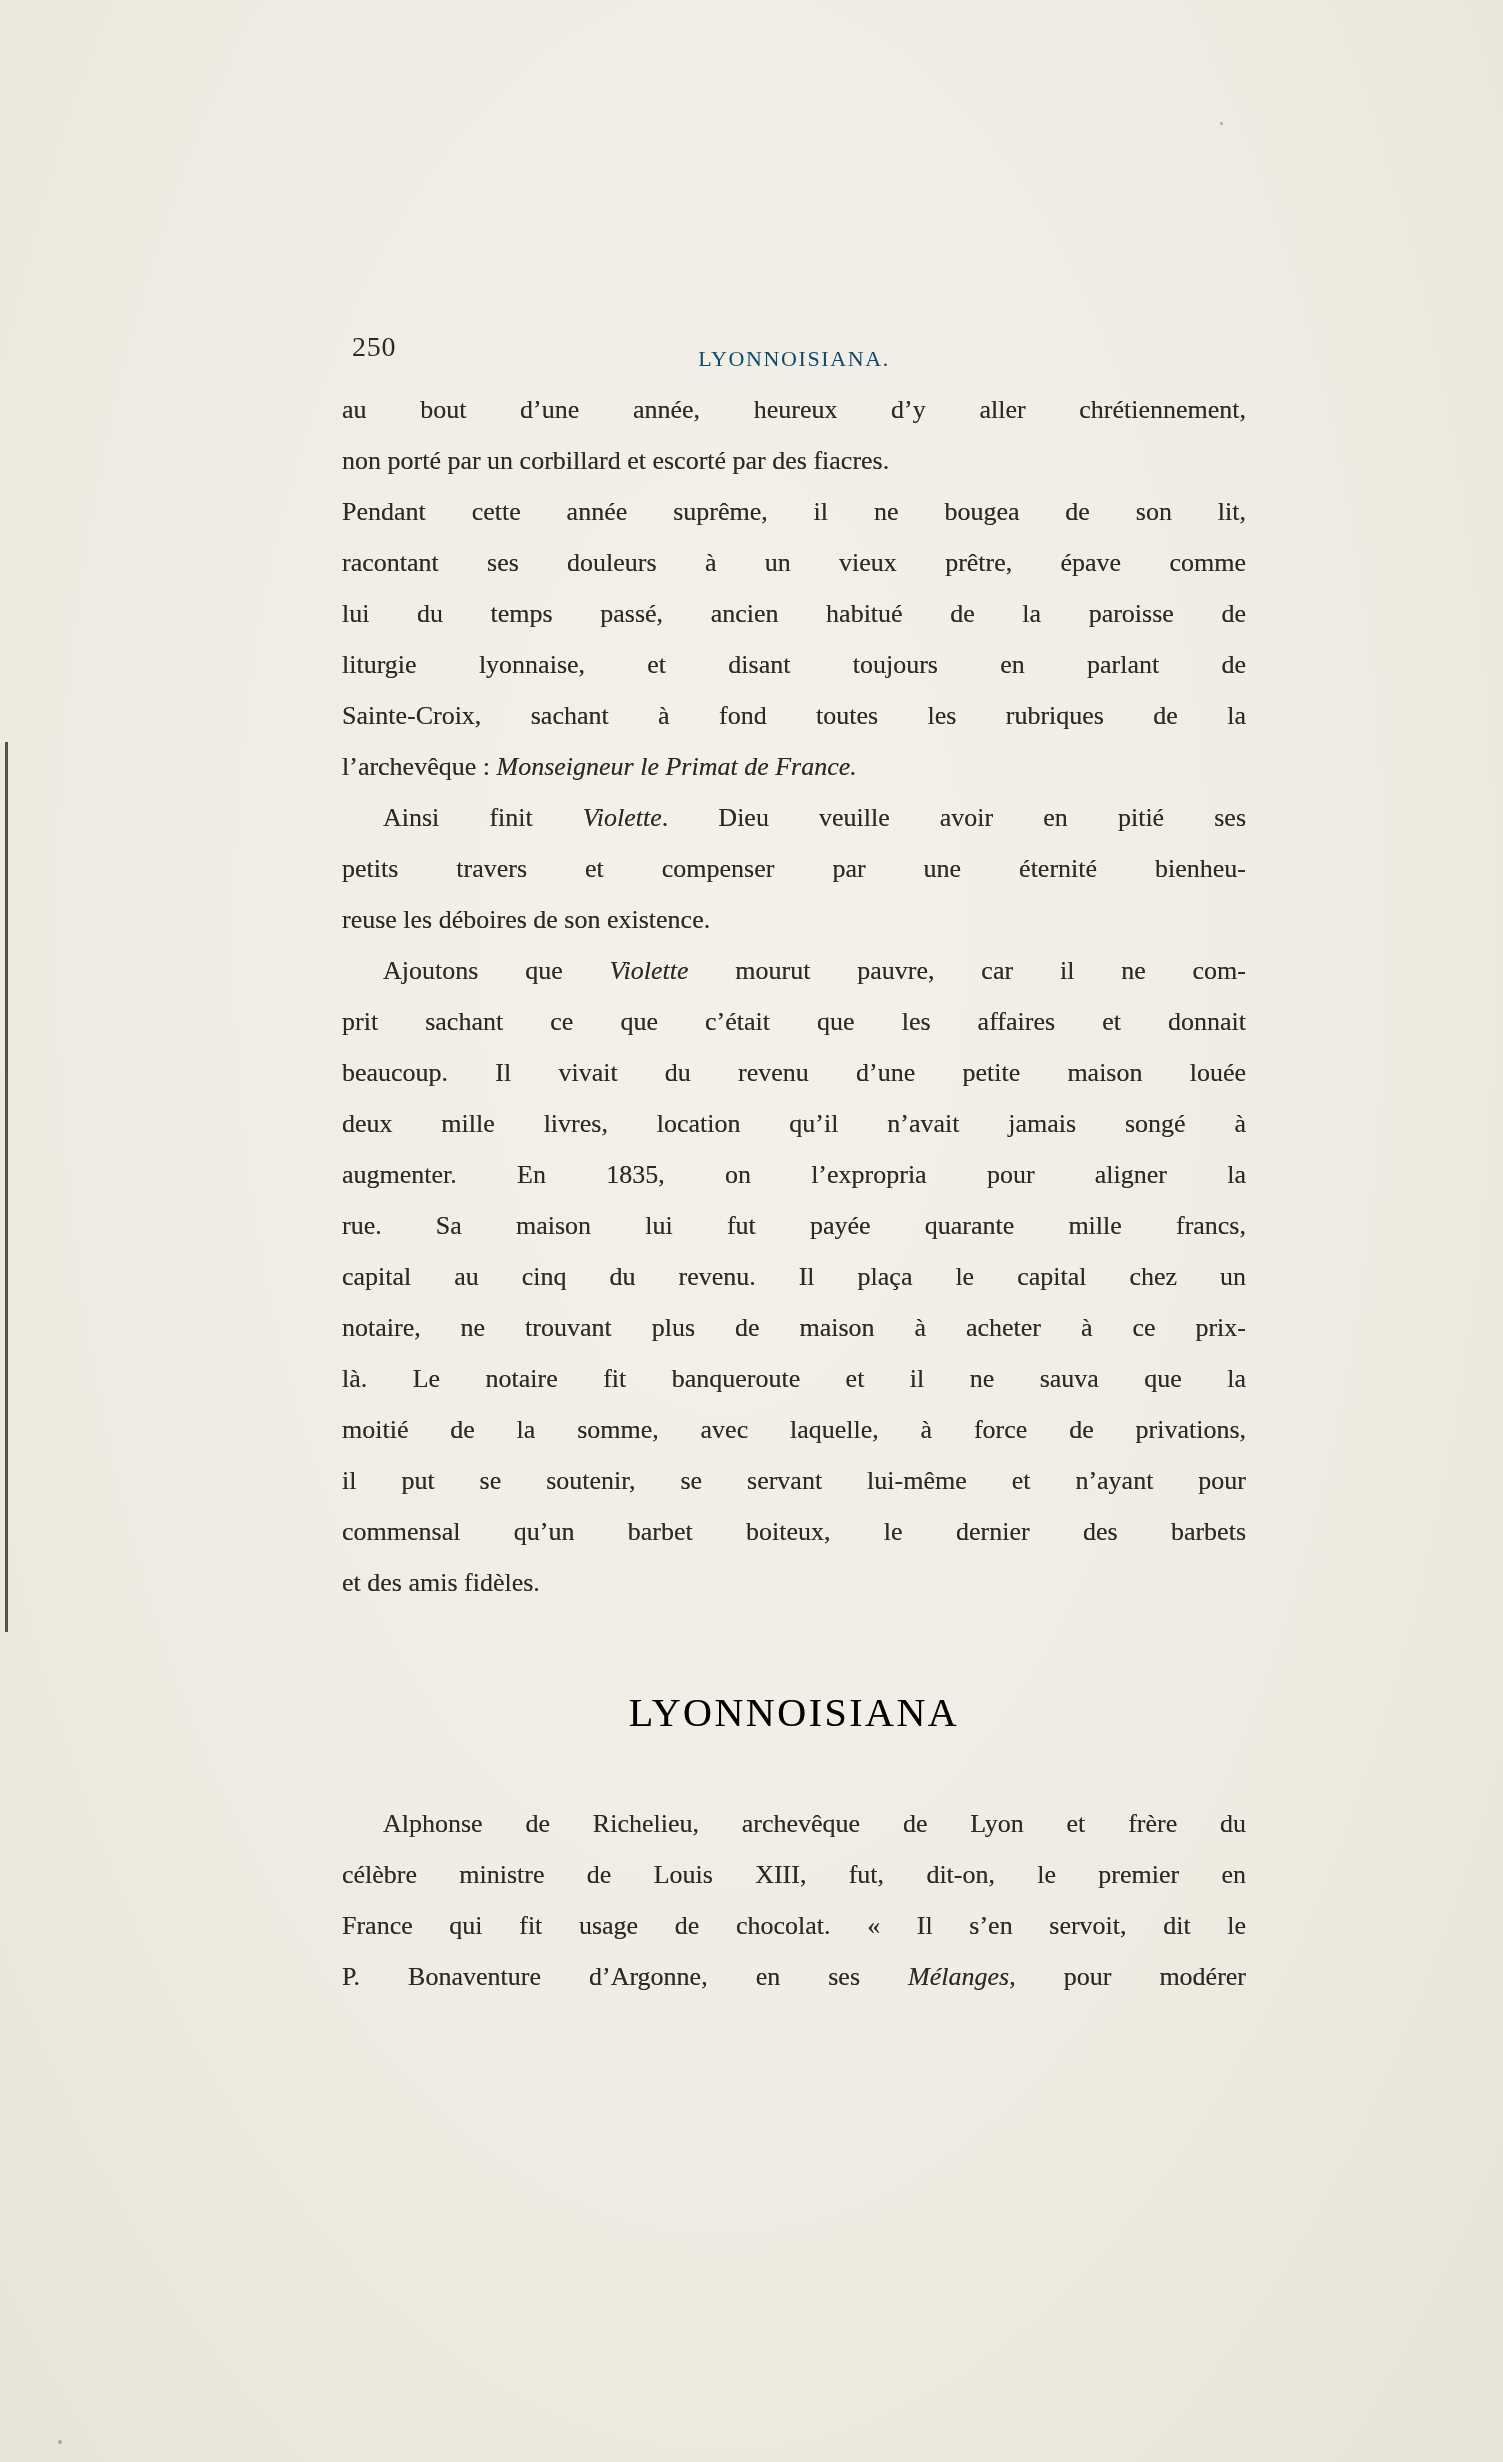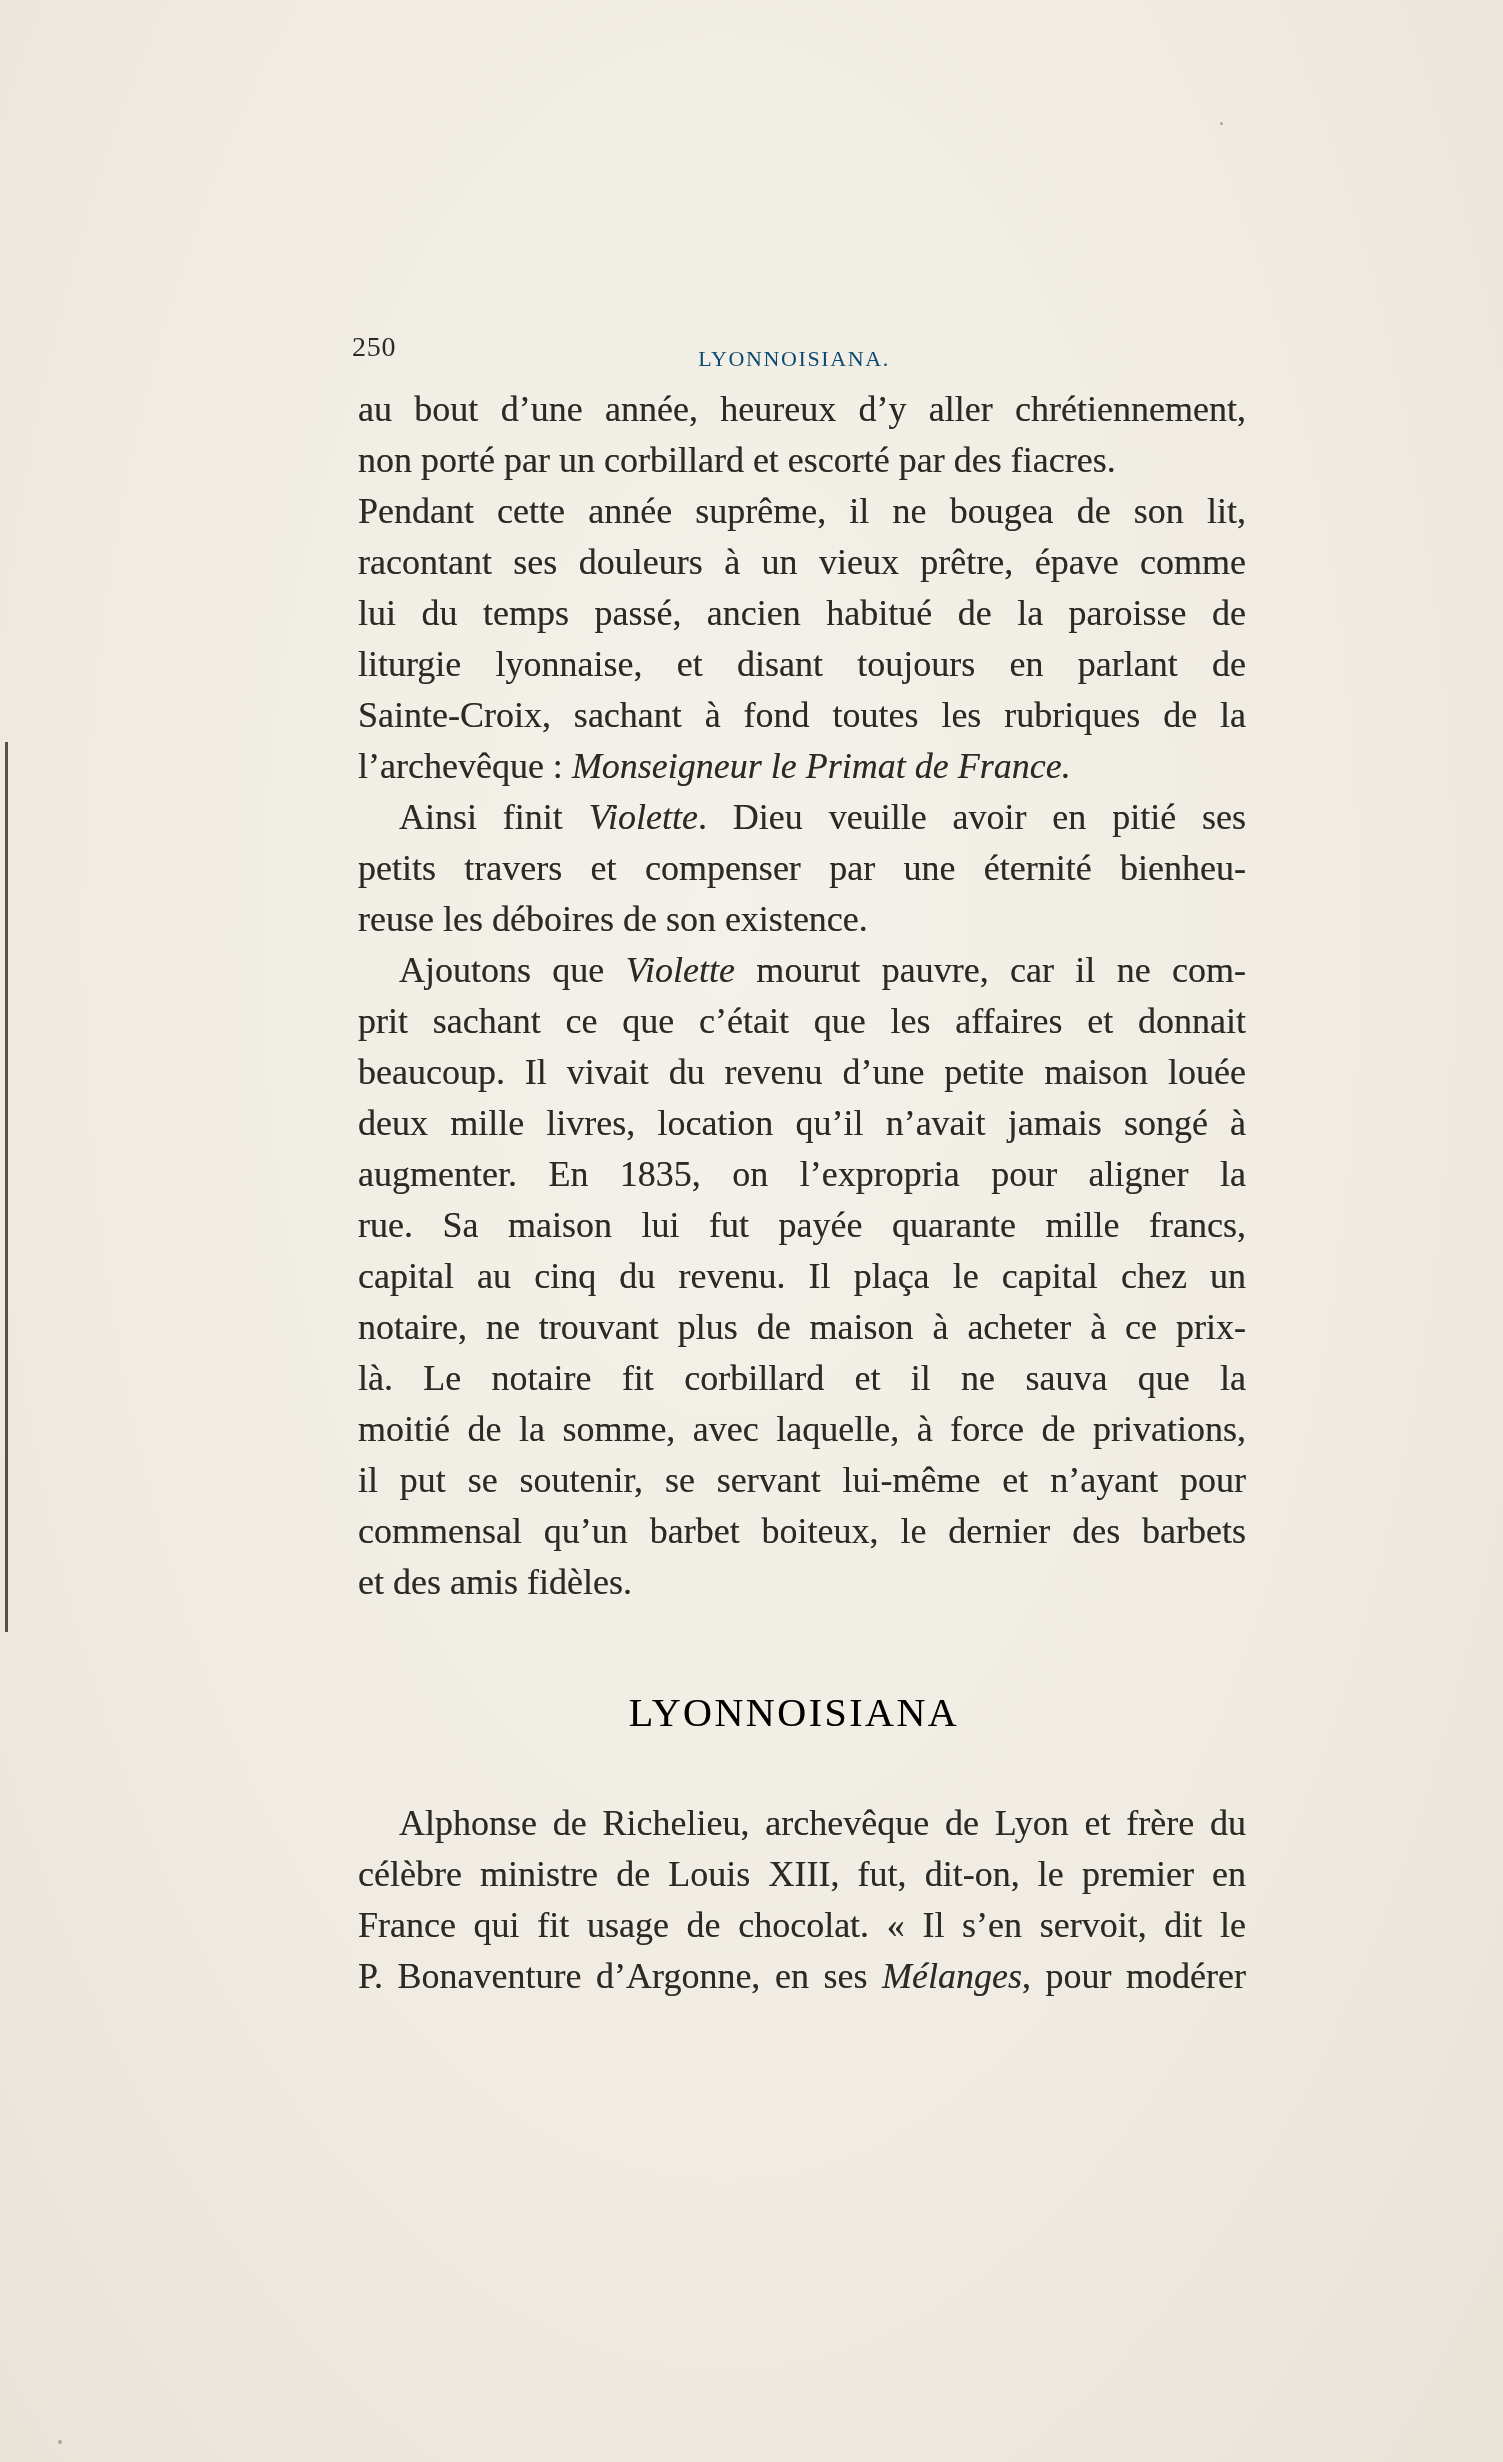--- a/index.html
+++ b/index.html
@@ -56,24 +56,23 @@
   .running {
     position: absolute;
     left: 50%;
     transform: translateX(-50%);
     top: 15px;
     font-size: 22px;
     letter-spacing: 1.6px;
     color: #0c4a6e;
   }
   .block {
-    font-size: 36px;
+    font-size: 26px;
     line-height: 51px;
     text-shadow: 0 0 0.3px rgba(44,42,38,0.55);
-    margin-left: 16px;
   }
   .line {
     text-align: justify;
     text-align-last: justify;
   }
   .line.short {
     text-align-last: left;
   }
   .block.indent .line:first-child {
     text-indent: 41px;
@@ -125,21 +124,21 @@
       </div>
     <div class="block indent">
         <div class="line full">Ajoutons que <i>Violette</i> mourut pauvre, car il ne com-</div>
         <div class="line full">prit sachant ce que c’était que les affaires et donnait</div>
         <div class="line full">beaucoup. Il vivait du revenu d’une petite maison louée</div>
         <div class="line full">deux mille livres, location qu’il n’avait jamais songé à</div>
         <div class="line full">augmenter. En 1835, on l’expropria pour aligner la</div>
         <div class="line full">rue. Sa maison lui fut payée quarante mille francs,</div>
         <div class="line full">capital au cinq du revenu. Il plaça le capital chez un</div>
         <div class="line full">notaire, ne trouvant plus de maison à acheter à ce prix-</div>
-        <div class="line full">là. Le notaire fit corbillard et il ne sauva que la</div>
+        <div class="line full">là. Le notaire fit banqueroute et il ne sauva que la</div>
         <div class="line full">moitié de la somme, avec laquelle, à force de privations,</div>
         <div class="line full">il put se soutenir, se servant lui-même et n’ayant pour</div>
         <div class="line full">commensal qu’un barbet boiteux, le dernier des barbets</div>
         <div class="line short">et des amis fidèles.</div>
       </div>
 
     <h1 class="section-heading">LYONNOISIANA</h1>
 
     <div class="block indent">
         <div class="line full">Alphonse de Richelieu, archevêque de Lyon et frère du</div>

